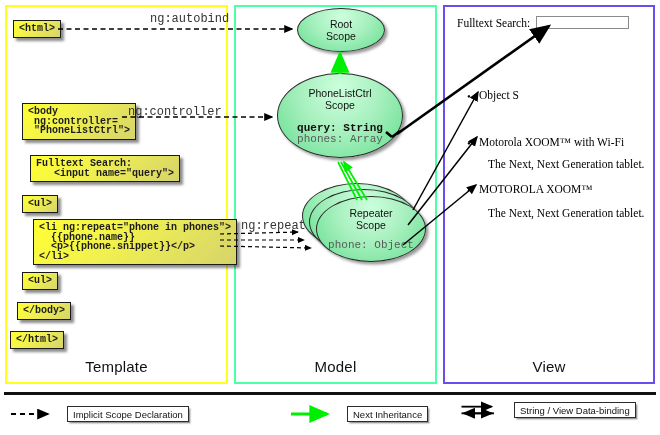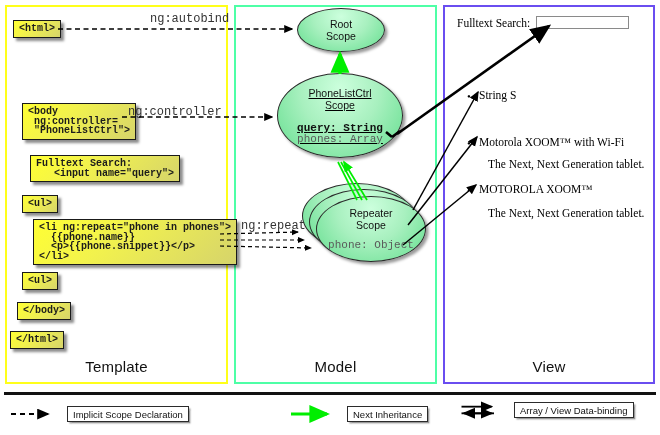--- a/index.html
+++ b/index.html
@@ -41,21 +41,21 @@
            box-shadow:2.5px 2.5px 3px rgba(0,0,0,.4);
            display:flex;flex-direction:column;align-items:center;
            justify-content:center;text-align:center;}
   .ell-title{font-size:10.5px;line-height:12px;color:#111;}
   .ell-prop{font-family:"Liberation Mono","DejaVu Sans Mono",monospace;
             font-size:11px;line-height:10.5px;}
   .ell-prop.strong{color:#111;font-weight:700;}
   .ell-prop.dim{color:#5a5a5a;}
 
   #ell-root{left:297px;top:8px;width:88px;height:44px;}
-  #ell-ctrl{left:277px;top:73px;width:126px;height:85px;text-decoration:underline;}
+  #ell-ctrl{left:277px;top:73px;width:126px;height:85px;}
   #ell-rep3{left:302px;top:183px;width:110px;height:66px;}
   #ell-rep2{left:309px;top:189px;width:110px;height:66px;}
   #ell-rep1{left:316px;top:196px;width:110px;height:66px;}
   #ell-ctrl .ell-props{margin-top:12px;}
   #ell-rep1 .ell-props{margin-top:9px;}
 
   
   #view-inner{position:absolute;left:449px;top:11px;width:200px;height:360px;
               font-family:"Liberation Serif","DejaVu Serif",serif;color:#000;}
   #search-row{position:absolute;left:8px;top:5px;display:flex;align-items:center;gap:6px;}
@@ -143,21 +143,21 @@
   </div>
 
   <div id="view-inner">
     <div id="search-row">
       <span id="search-label">Fulltext Search:</span>
       <input id="search-input" type="text" placeholder="" style="">
     </div>
 
     <div class="v-item" id="v-item-0">
       <span class="bullet">•</span>
-      <span>String S</span>
+      <span>Object S</span>
     </div>
 
     <div class="v-item" id="v-item-1">
       <span class="bullet">•</span>
       <span>Motorola XOOM™  with Wi-Fi</span>
     </div>
     <div class="v-desc" id="v-desc-1">The Next, Next Generation tablet.</div>
 
     <div class="v-item" id="v-item-2">
       <span class="bullet">•</span>
@@ -261,17 +261,17 @@
         <defs>
           <marker id="lg-a3" markerWidth="7" markerHeight="7" refX="6" refY="3" orient="auto">
             <path d="M0,0 L7,3 L0,6 z" fill="#000"></path>
             </marker>
         </defs>
         <path d="M3,8 L39,8" stroke="#000" stroke-width="2.2" fill="none" marker-end="url(#lg-a3)"></path>
         <path d="M42,16 L6,16" stroke="#000" stroke-width="2.2" fill="none" marker-end="url(#lg-a3)"></path>
         <path d="M6,16 L42,16" stroke="#000" stroke-width="0" fill="none"></path>
         <path d="M3,16 L39,16" stroke="#000" stroke-width="2.2" fill="none" marker-end="url(#lg-a3)"></path>
       </svg>
-      <span class="legend-box">Array / View Data-binding</span>
+      <span class="legend-box">String / View Data-binding</span>
     </div>
   </div>
 
 </div>
 
 </body></html>

